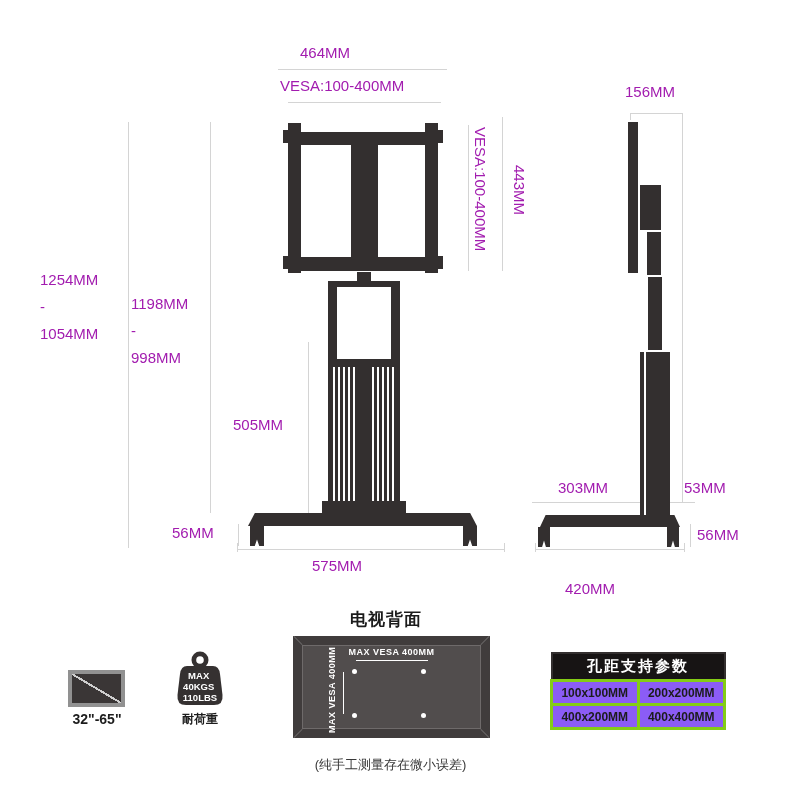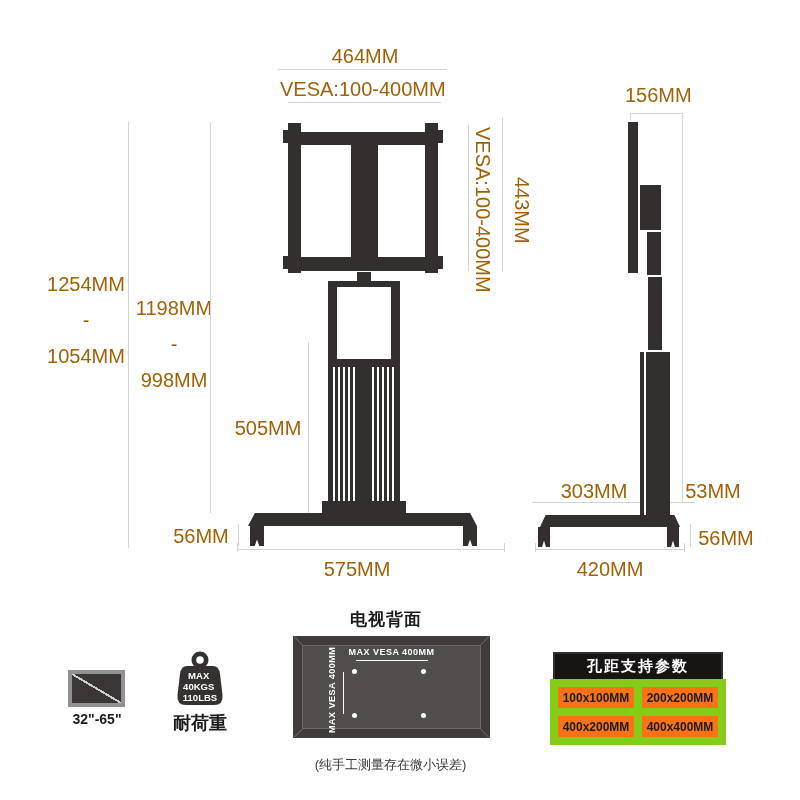--- a/index.html
+++ b/index.html
@@ -1,33 +1,33 @@
 <!DOCTYPE html>
 <html><head>
 <meta charset="utf-8">
 <style>
   html,body{margin:0;padding:0;background:#fff;}
   .canvas{position:relative;width:800px;height:800px;background:#ffffff;overflow:hidden;
           font-family:"Liberation Sans",sans-serif;}
   .bar{position:absolute;background:#332f2f;}
   .dline{position:absolute;background:#d4d4d4;}
-  .dtext{position:absolute;color:#a16207;font-size:20px;line-height:1.2;text-align:center;white-space:nowrap;}
+  .dtext{position:absolute;color:#a21caf;font-size:15px;line-height:1.2;text-align:left;white-space:nowrap;}
   .rangetext{line-height:1.8;}
   .vtext{writing-mode:vertical-rl;text-orientation:sideways;}
   .blacklabel{position:absolute;color:#1c1c1c;font-weight:bold;text-align:center;}
   .stripes{position:absolute;top:0;bottom:0;background:repeating-linear-gradient(to right,#ffffff 0,#ffffff 2px,#332f2f 2px,#332f2f 5px);}
   .wheel{position:absolute;background:#332f2f;clip-path:polygon(0 0,100% 0,100% 100%,66% 100%,50% 68%,34% 100%,0 100%);}
   .panel{position:absolute;background:#403c3c;}
   .panel-face{position:absolute;left:9px;top:9px;right:9px;bottom:9px;background:#514d4d;border:1px solid #6e6a6a;}
   .bevel{position:absolute;width:12px;height:1px;background:#6e6a6a;}
   .paneltext{position:absolute;color:#ffffff;font-weight:bold;font-size:9px;letter-spacing:.5px;white-space:nowrap;text-align:center;}
   .dot{position:absolute;width:5px;height:5px;border-radius:50%;background:#ffffff;}
   table.vesa{position:absolute;border-collapse:collapse;table-layout:fixed;}
   table.vesa th{background:#171414;color:#ffffff;font-size:15px;font-weight:bold;height:23px;border:2px solid #332f2f;letter-spacing:2px;}
-  table.vesa td{background:#f97316;color:#1c1c1c;font-size:12px;font-weight:bold;text-align:center;height:19px;border:8px solid #84cc16;}
+  table.vesa td{background:#8b5cf6;color:#1c1c1c;font-size:12px;font-weight:bold;text-align:center;height:19px;border:3px solid #84cc16;}
 </style>
 </head>
 <body>
 
 <div class="canvas">
 
   <div class="dtext" style="left:300px;top:44px;width:130px;">464MM</div>
   <div class="dline" style="left:278px;top:69px;width:169px;height:1px;"></div>
   <div class="dtext" style="left:280px;top:77px;width:165px;">VESA:100-400MM</div>
   <div class="dline" style="left:288px;top:102px;width:153px;height:1px;"></div>
@@ -105,21 +105,21 @@
   <div class="dline" style="left:532px;top:502px;width:108px;height:1px;"></div>
   <div class="dtext" style="left:684px;top:479px;width:58px;">53MM</div>
   <div class="dline" style="left:670px;top:502px;width:25px;height:1px;"></div>
 
   <div class="dtext" style="left:697px;top:526px;width:58px;">56MM</div>
   <div class="dline" style="left:690px;top:524px;width:1px;height:23px;"></div>
 
   <div class="dline" style="left:535px;top:549px;width:150px;height:1px;"></div>
   <div class="dline" style="left:535px;top:543px;width:1px;height:9px;"></div>
   <div class="dline" style="left:684px;top:543px;width:1px;height:9px;"></div>
-  <div class="dtext" style="left:565px;top:557px;width:90px;">420MM</div>
+  <div class="dtext" style="left:565px;top:580px;width:90px;">420MM</div>
 
   <div class="blacklabel" style="left:320px;top:608px;width:132px;font-size:17px;letter-spacing:1px;">电视背面</div>
 
   <div class="panel" style="left:293px;top:636px;width:197px;height:102px;">
     <div class="panel-face"></div>
     <div class="bevel" style="left:-1px;top:4px;transform:rotate(45deg);"></div>
     <div class="bevel" style="right:-1px;top:4px;transform:rotate(-45deg);"></div>
     <div class="bevel" style="left:-1px;bottom:4px;transform:rotate(-45deg);"></div>
     <div class="bevel" style="right:-1px;bottom:4px;transform:rotate(45deg);"></div>
 
@@ -144,21 +144,21 @@
   <svg style="position:absolute;left:172px;top:650px;" width="56" height="60" viewBox="0 0 56 60">
     <circle cx="28" cy="10" r="8.5" fill="#353131"></circle>
     <circle cx="28" cy="10" r="3.8" fill="#ffffff"></circle>
     <path d="M15 16 Q9 16 8 24 L5.5 45 Q4.5 55 14 55 L42 55 Q51.5 55 50.5 45 L48 24 Q47 16 41 16 Z" fill="#353131"></path>
     <text x="28" y="29" text-anchor="middle" fill="#ffffff" font-size="9.5" font-weight="bold" font-family="Liberation Sans, sans-serif">
       <tspan x="28" y="29">MAX</tspan>
       <tspan x="28" y="40">40KGS</tspan>
       <tspan x="28" y="51">110LBS</tspan>
     </text>
   </svg>
-  <div class="blacklabel" style="left:172px;top:711px;width:56px;font-size:18px;">耐荷重</div>
+  <div class="blacklabel" style="left:172px;top:711px;width:56px;font-size:12px;">耐荷重</div>
 
   <table class="vesa" style="left:550px;top:652px;width:176px;">
     <tbody>
         <tr>
       <th colspan="2">孔距支持参数</th>
     </tr>
     <tr>
       <td>100x100MM</td>
       <td>200x200MM</td>
     </tr>

